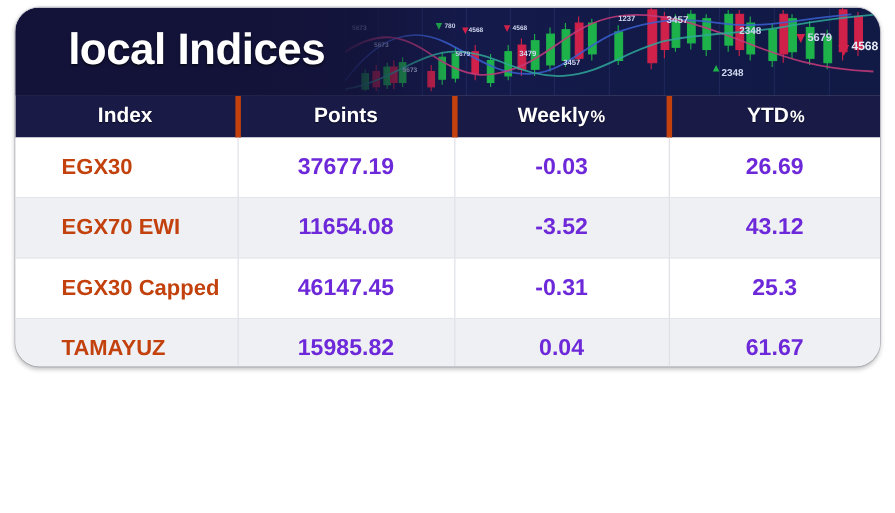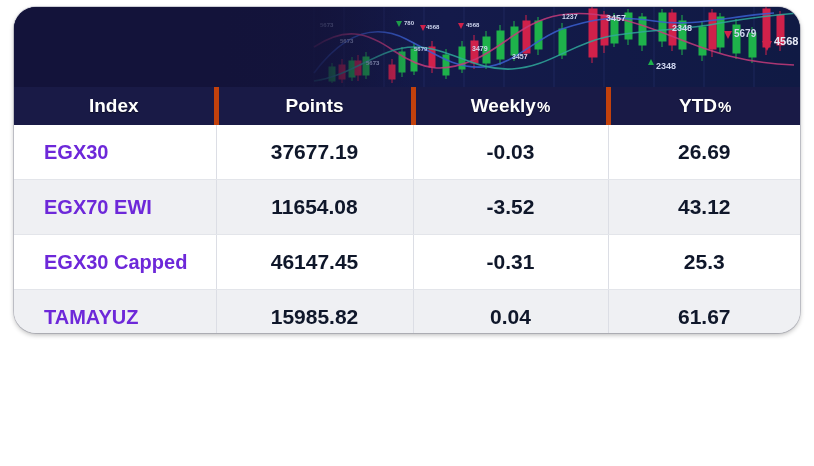--- a/index.html
+++ b/index.html
@@ -92,25 +92,25 @@
     border-bottom: 1px solid #e3e5ea;
   }
   .tbl td:last-child { border-right: none; }
   .tbl tr:last-child td { border-bottom: none; }
 
   .tbl tbody tr:nth-child(odd) td { background: #ffffff; }
   .tbl tbody tr:nth-child(even) td { background: #eff0f3; }
 
   td.idx {
     text-align: left;
-    padding-left: 30px;
-    color: #6d28d9;
+    padding-left: 42px;
+    color: #c2410c;
     font-size: 20px;
   }
-  td.num { color: #0f172a; }
+  td.num { color: #6d28d9; }
 
   col.c-index  { width: 202px; }
   col.c-points { width: 197px; }
   col.c-week   { width: 195px; }
   col.c-ytd    { width: 192px; }
 </style>
 </head>
 <body>
 
 <div class="card">
@@ -238,20 +238,21 @@
         <polygon points="382,14 388,14 385,20" fill="#1eb24b"></polygon>
         <polygon points="406,18 412,18 409,24" fill="#d0214a"></polygon>
         <polygon points="444,16 450,16 447,22" fill="#d0214a"></polygon>
         <polygon points="634,58 640,58 637,52" fill="#1eb24b"></polygon>
         <polygon points="710,24 718,24 714,32" fill="#d0214a"></polygon>
         <polygon points="748,34 758,34 753,44" fill="#d0214a"></polygon>
       </g>
     </svg>
 
     <div class="banner-fade"></div>
+    <div class="banner-title">local Indices</div>
   </div>
 
   <table class="tbl">
     <colgroup>
       <col class="c-index">
         <col class="c-points">
         <col class="c-week">
         <col class="c-ytd">
     </colgroup>
     <thead>

